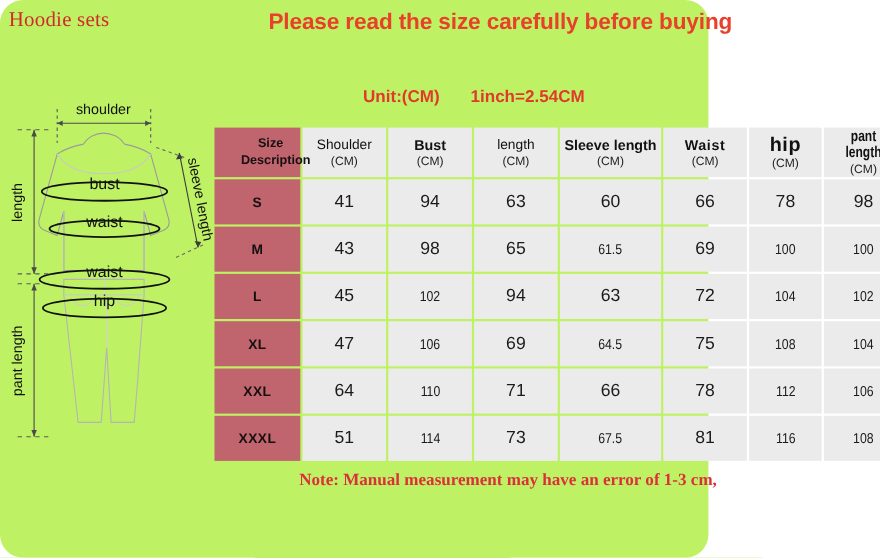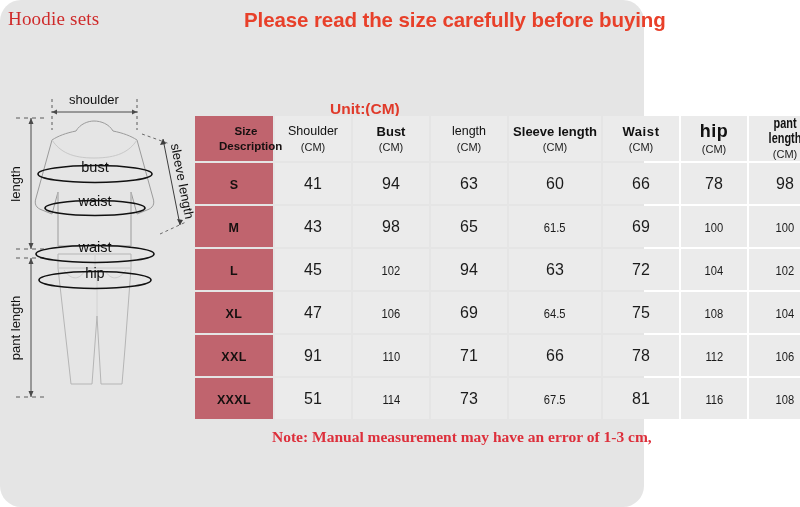--- a/index.html
+++ b/index.html
@@ -12,21 +12,21 @@
     background: #ffffff;
     font-family: "Liberation Sans", sans-serif;
     overflow: hidden;
     position: relative;
   }
 
   #page {
     position: relative;
     width: 644px;
     height: 507px;
-    background: #e5e5e5;
+    background: #bef264;
     border-radius: 21px;
   }
 
   
   .brand-title {
     position: absolute;
     left: 8px;
     top: 8px;
     font-family: "Liberation Serif", serif;
     font-size: 19px;
@@ -43,21 +43,21 @@
     font-size: 20.5px;
     font-weight: 600;
     color: #E8402A;
     white-space: nowrap;
     letter-spacing: -0.1px;
   }
 
   .unit-row {
     position: absolute;
     left: 330px;
-    top: 100px;
+    top: 80px;
     display: flex;
     gap: 28px;
     font-family: "Liberation Sans", sans-serif;
     font-size: 15.5px;
     font-weight: 700;
     color: #E03A2A;
     white-space: nowrap;
   }
 
   
@@ -171,20 +171,21 @@
 <body>
 
 <div id="page">
 
   <div class="brand-title">Hoodie sets</div>
 
   <div class="main-heading">Please read the size carefully before buying</div>
 
   <div class="unit-row">
     <span>Unit:(CM)</span>
+    <span>1inch=2.54CM</span>
   </div>
 
   <div class="diagram">
     <svg width="196" height="330" viewBox="0 0 196 330" xmlns="http://www.w3.org/2000/svg">
       <g stroke="#5a5a5a" fill="none" stroke-width="1">
 
         <line x1="52" y1="13" x2="52" y2="27" stroke-dasharray="3,3"></line>
         <line x1="137" y1="13" x2="137" y2="27" stroke-dasharray="3,3"></line>
         <line x1="52" y1="26" x2="137" y2="26" stroke="#4a4a4a"></line>
         <polygon points="52,26 57,23.5 57,28.5" fill="#4a4a4a" stroke="none"></polygon>
@@ -335,21 +336,21 @@
         <td><span class="val">47</span></td>
         <td><span class="val small">106</span></td>
         <td><span class="val">69</span></td>
         <td><span class="val small">64.5</span></td>
         <td><span class="val">75</span></td>
         <td><span class="val small">108</span></td>
         <td><span class="val small">104</span></td>
       </tr>
       <tr class="body-row">
         <td class="sz"><span>XXL</span></td>
-        <td><span class="val">91</span></td>
+        <td><span class="val">64</span></td>
         <td><span class="val small">110</span></td>
         <td><span class="val">71</span></td>
         <td><span class="val">66</span></td>
         <td><span class="val">78</span></td>
         <td><span class="val small">112</span></td>
         <td><span class="val small">106</span></td>
       </tr>
       <tr class="body-row">
         <td class="sz"><span>XXXL</span></td>
         <td><span class="val">51</span></td>

